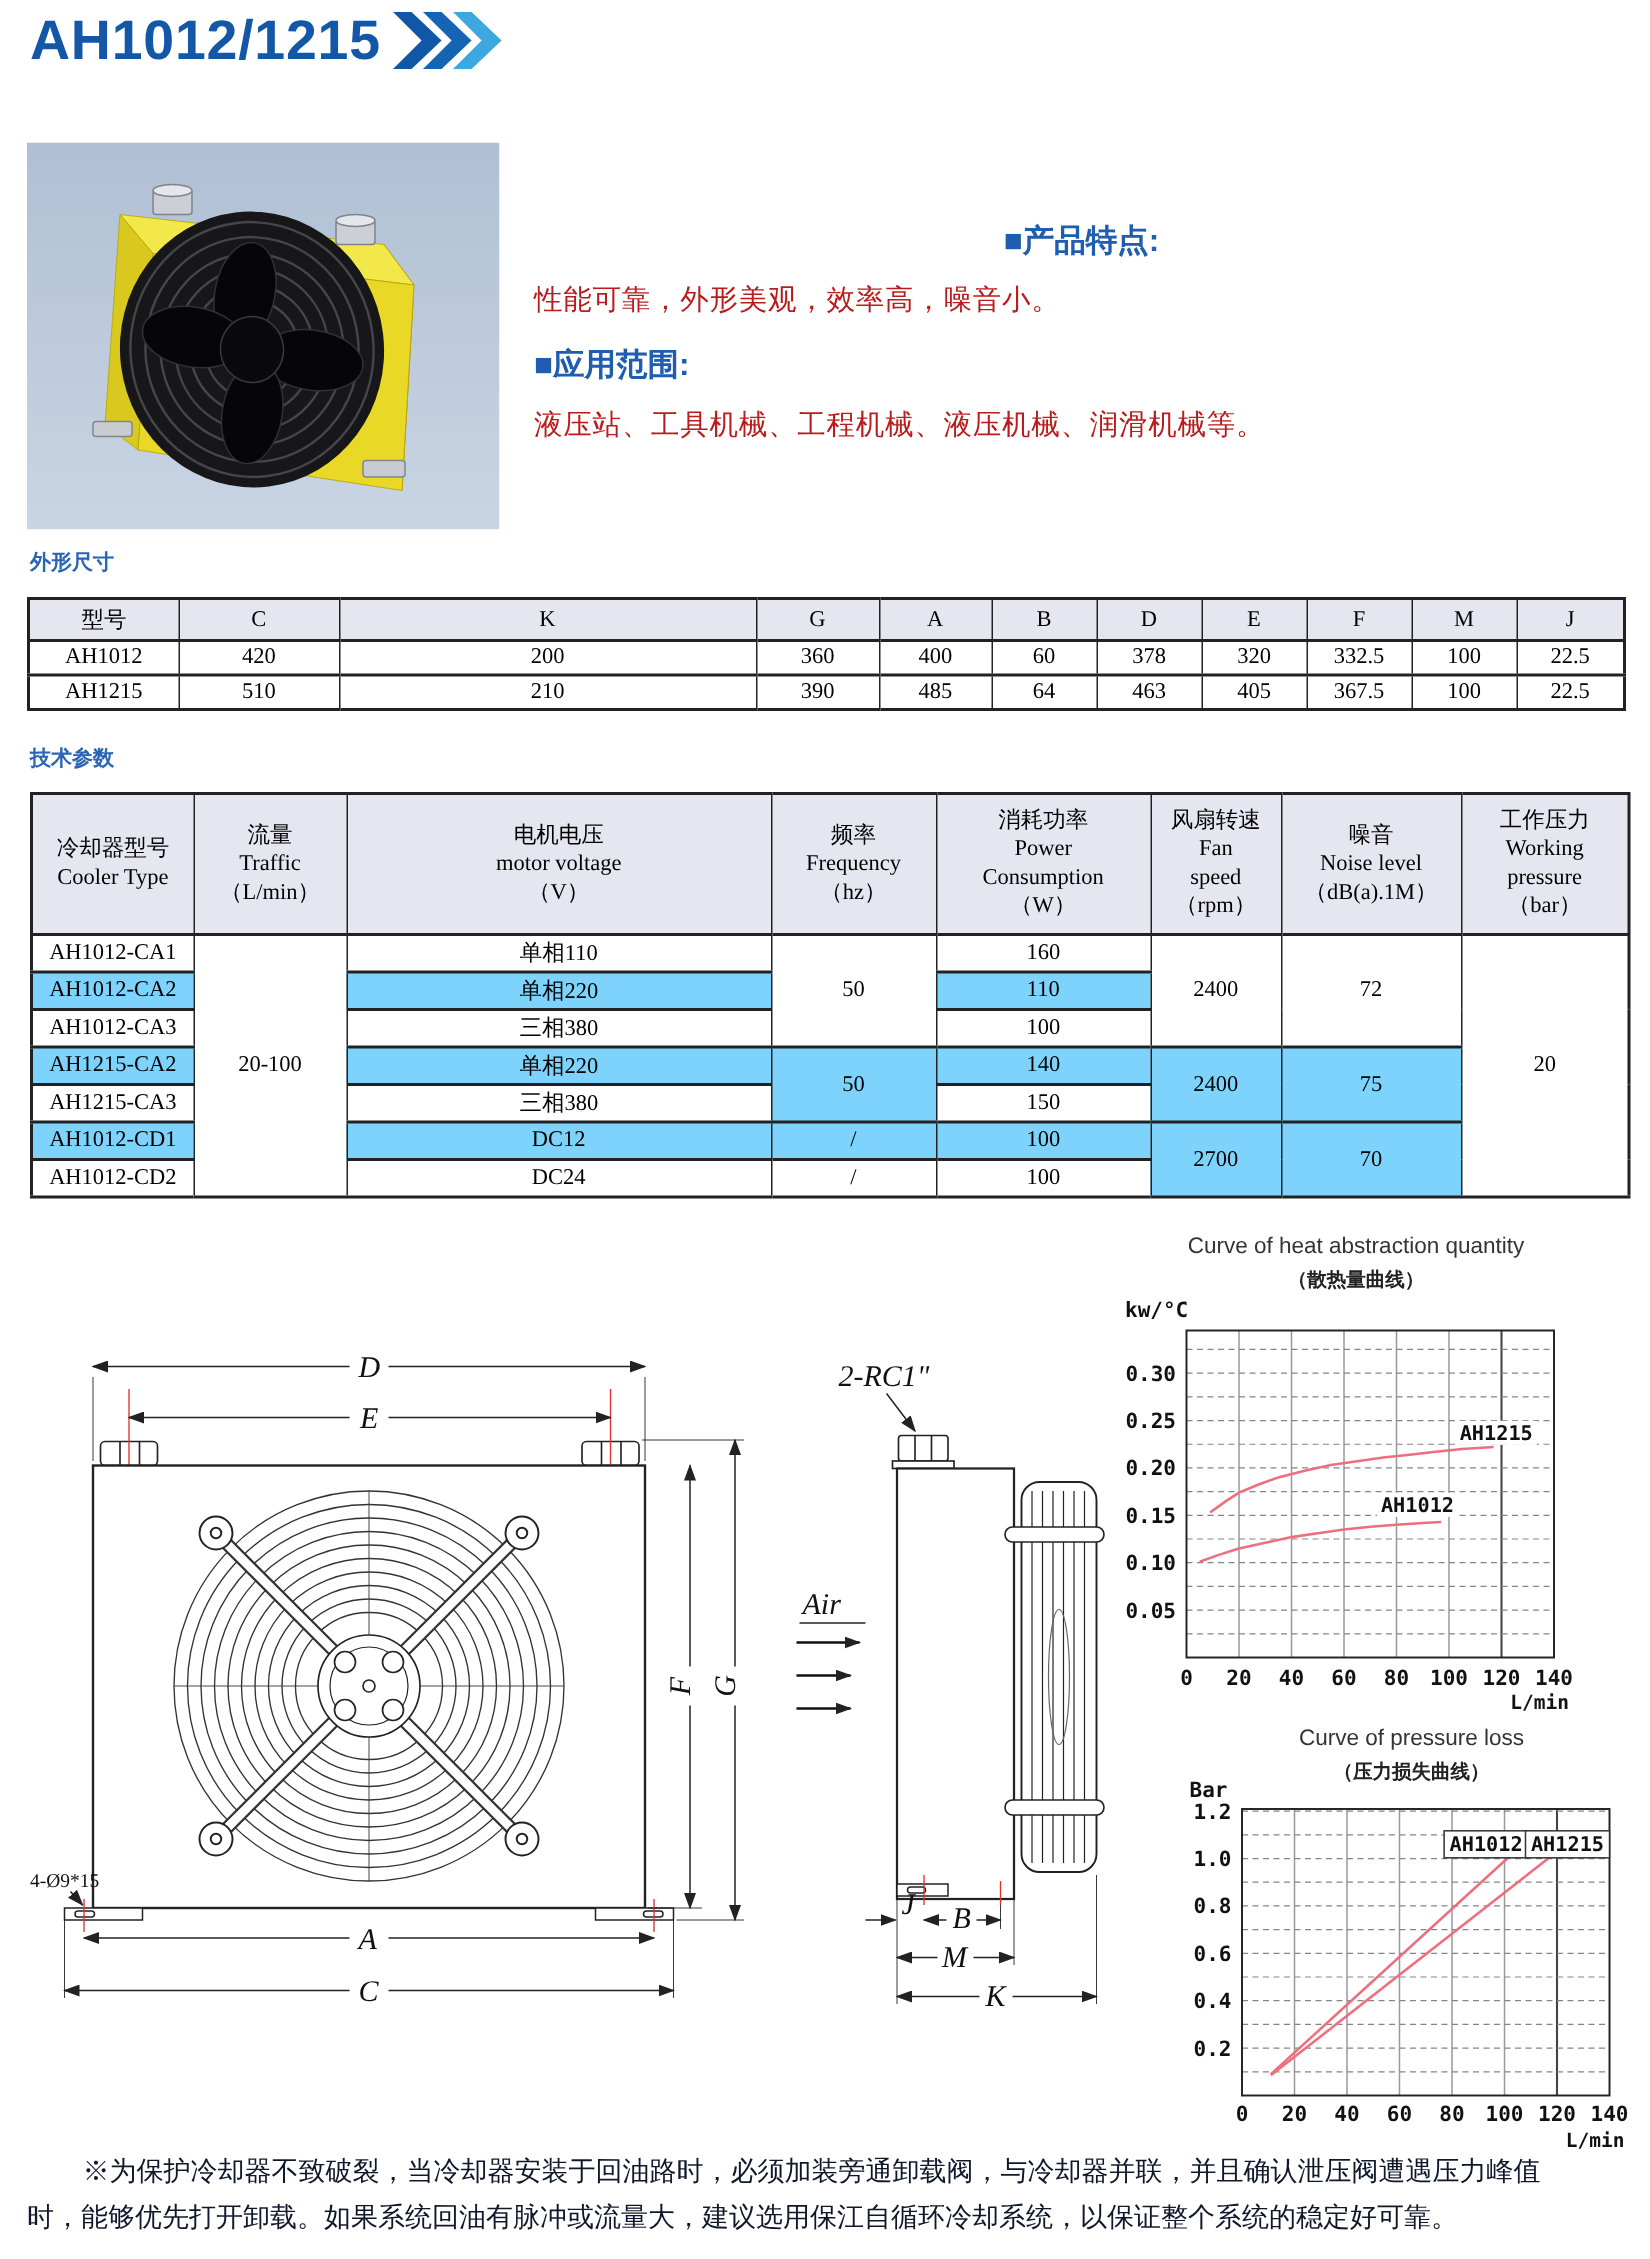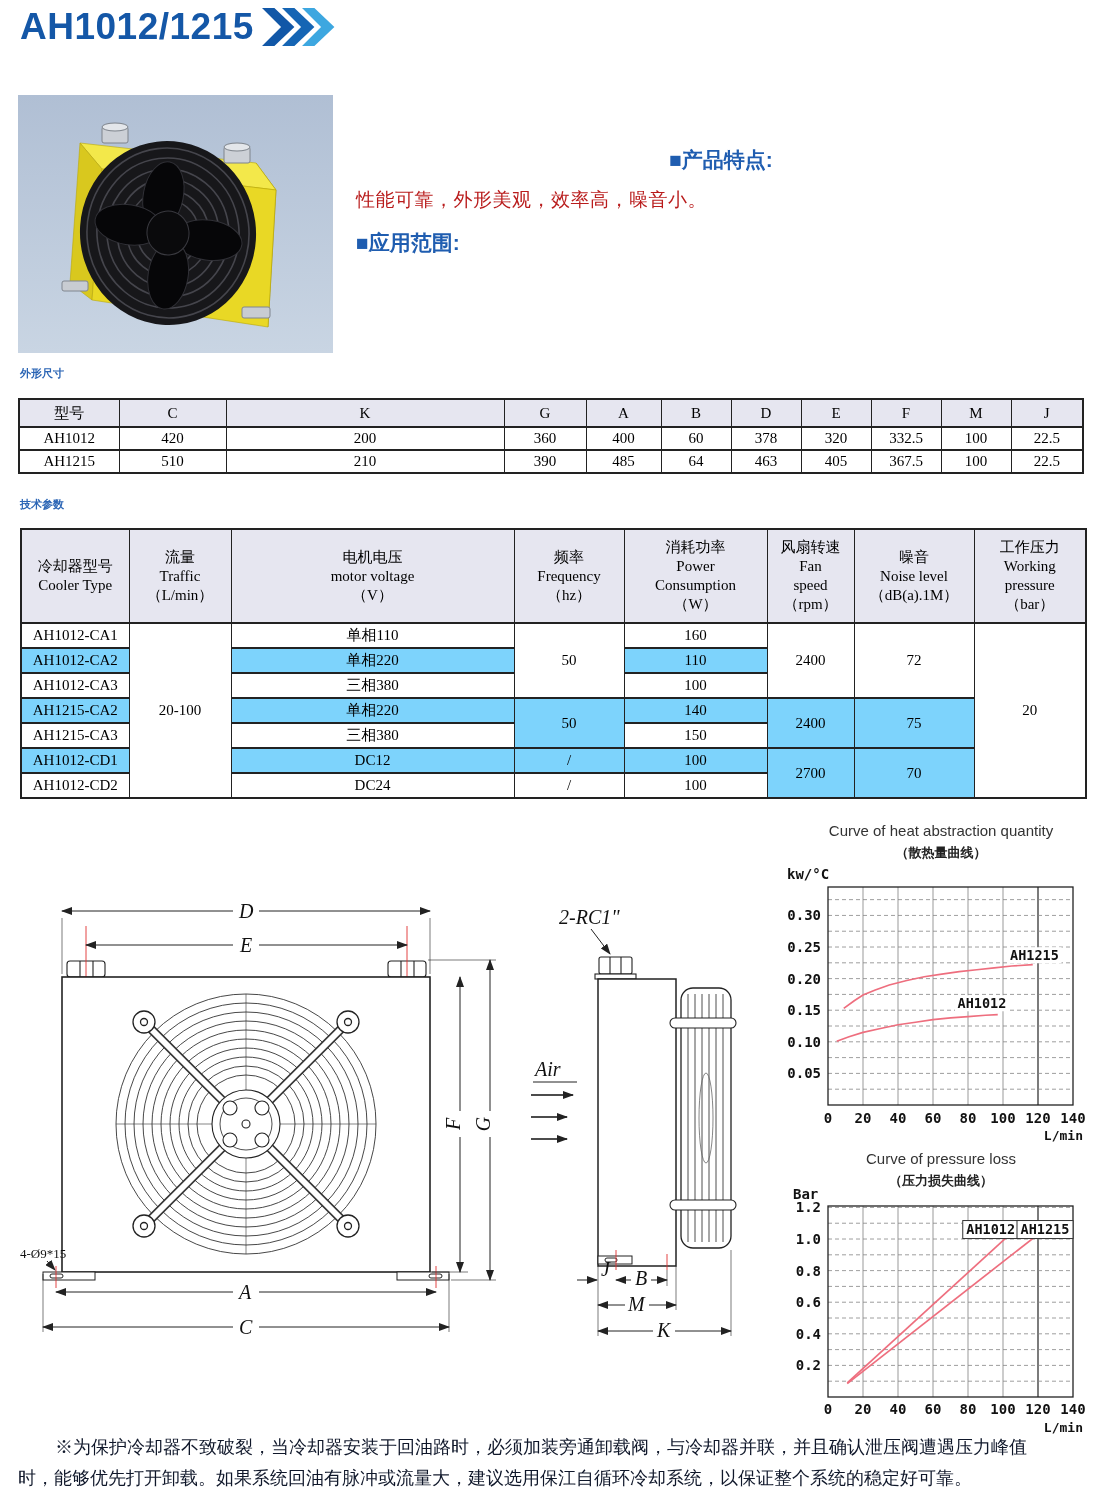--- a/index.html
+++ b/index.html
@@ -26,21 +26,21 @@
   .feat-heading {
     font-family:"Liberation Sans", sans-serif; font-weight:bold;
     font-size:21px; color:#1f5db0; margin-top:16px;
   }
   .feat-heading:first-child { margin-top:0;text-align:center; }
   .feat-body { font-size:19px; color:#b91c1c; margin-top:13px; letter-spacing:0.5px; }
 
   
   .section-label {
     font-family:"Liberation Sans", sans-serif; font-weight:bold;
-    font-size:11px; color:#2b65b5;
+    font-size:14px; color:#2b65b5;
   }
 
   
   table { border-collapse:collapse; table-layout:fixed; text-align:center;
           font-family:"Liberation Serif", serif; font-size:15px; color:#000; }
   table, th, td { border:1px solid #222; }
   th, td { border-top-width:2px; border-bottom-width:2px; padding:1px 2px; }
   table { border-width:2px; }
   .dim-table { left:18px; top:398px; width:1064px; }
   .dim-table th { height:28px; background:#e6e6f0; font-weight:normal; }
@@ -55,21 +55,21 @@
   .side-view  { left:515px; top:868px; width:280px; height:500px; }
   .dln  { fill:#fff; stroke:#222; }
   .thin { stroke:#222; stroke-width:0.6; }
   .dim  { stroke:#222; stroke-width:1; }
   .red  { stroke:#e03030; stroke-width:0.9; }
   .dimtxt { font:italic 20px "Liberation Serif", serif; fill:#111; }
   .smalltxt { font:13px "Liberation Serif", serif; fill:#111; }
 
   
   .chart-wrap { width:312px; }
-  .chart1 { left:785px; top:820px;  height:330px; }
+  .chart1 { left:748px; top:820px;  height:330px; }
   .chart2 { left:785px; top:1150px; height:346px; }
   .chart-title {
     position:absolute; left:6px; width:300px; text-align:center;
     font-family:"Liberation Sans", sans-serif; font-size:15px; color:#333;
   }
   .chart-sub {
     position:absolute; left:6px; width:300px; text-align:center;
     font-family:"Liberation Serif", serif; font-size:13px; font-weight:bold; color:#222;
   }
   .chart-ylab {
@@ -145,20 +145,21 @@
       <ellipse cx="112" cy="125" rx="20" ry="34" transform="rotate(286 112 125)"></ellipse>
     </g>
     <ellipse cx="150" cy="138" rx="21" ry="22" fill="#0a0a0c" stroke="#3a3a40"></ellipse>
   </g>
 </svg>
 
 <div class="abs features">
   <div class="feat-heading">■产品特点:</div>
   <div class="feat-body">性能可靠，外形美观，效率高，噪音小。</div>
   <div class="feat-heading">■应用范围:</div>
+  <div class="feat-body">液压站、工具机械、工程机械、液压机械、润滑机械等。</div>
 </div>
 
 <div class="abs section-label" style="left:20px; top:366px;">外形尺寸</div>
 <table class="abs dim-table">
   <colgroup>
     <col style="width:100px">
       <col style="width:107px">
       <col style="width:278px">
       <col style="width:82px">
     <col style="width:75px">

